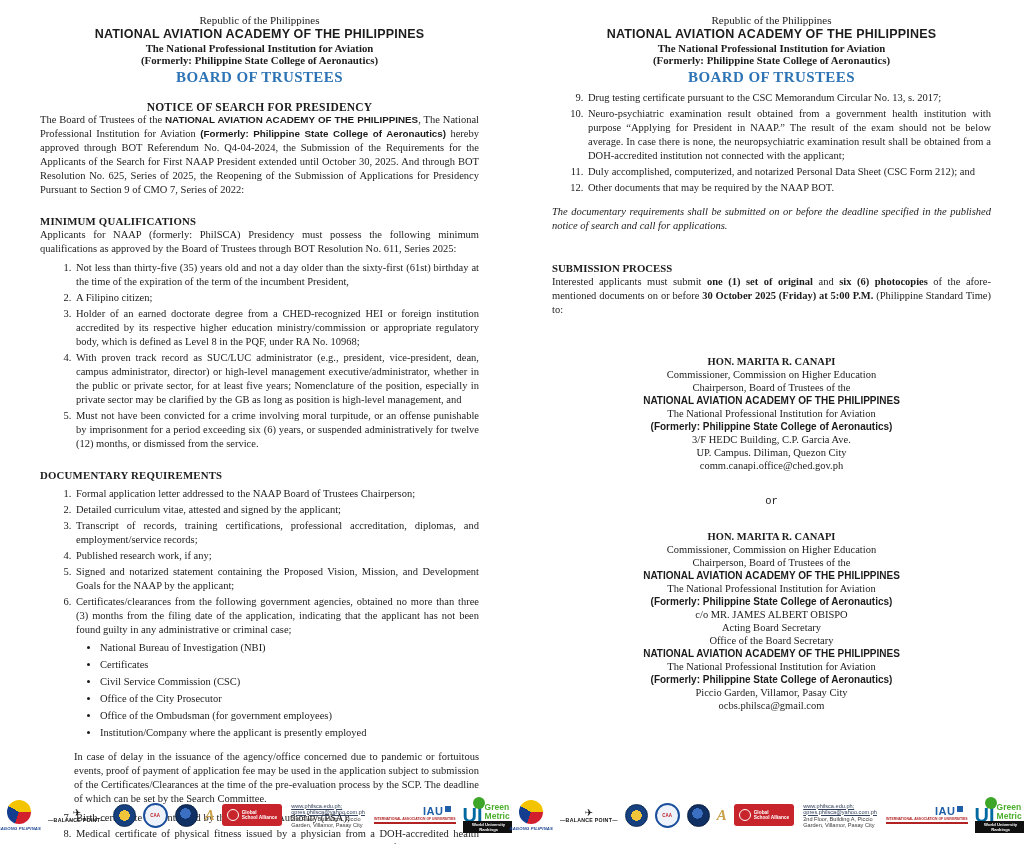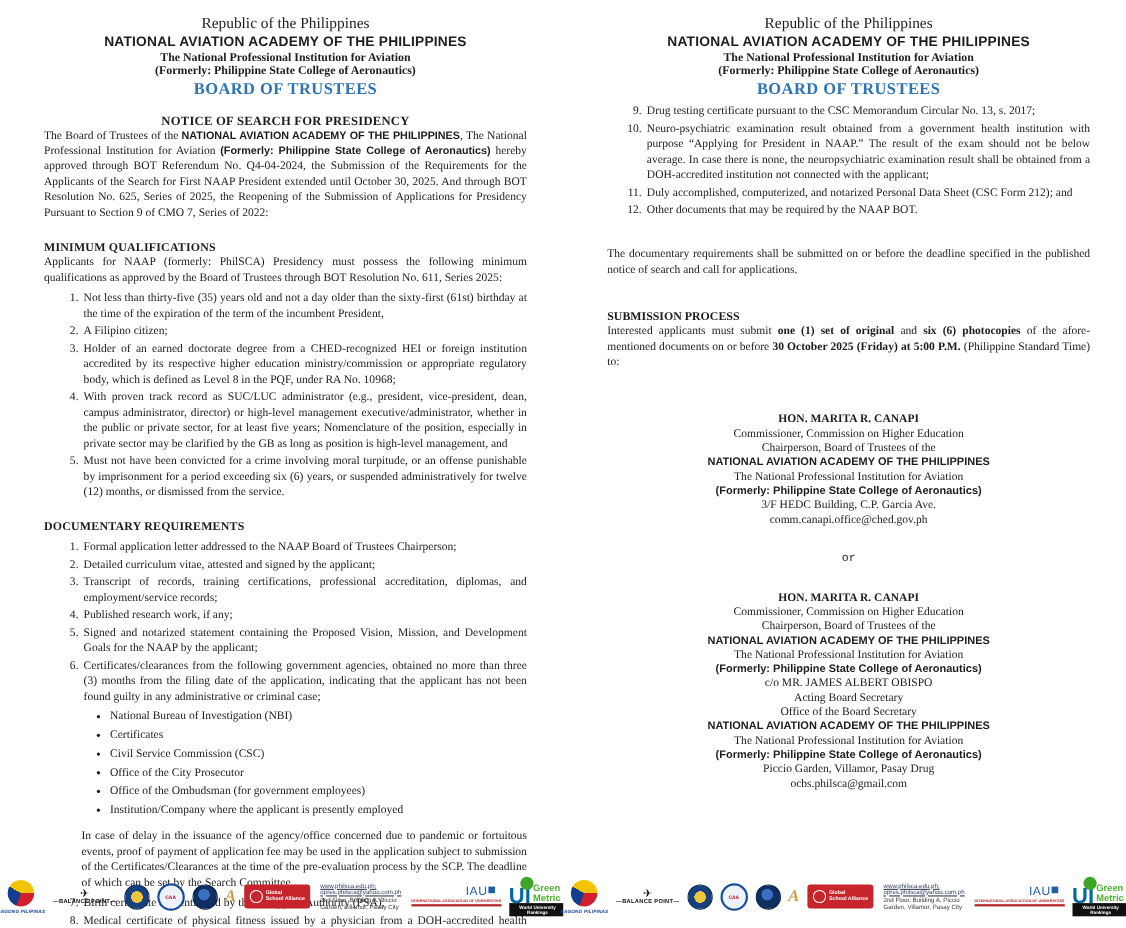--- a/index.html
+++ b/index.html
@@ -5,21 +5,21 @@
   html,body{margin:0;padding:0;background:#ffffff;}
   .canvas{position:relative;width:1024px;height:844px;background:#ffffff;overflow:hidden;
           font-family:"Liberation Serif",serif;color:#1c1c1c;}
   .page{position:absolute;top:0;width:512px;height:844px;background:#fff;}
   .page.left{left:0;}
   .page.right{left:512px;}
   .content{margin:0 33px 0 40px;}
 
   
   .hdr{text-align:center;}
-  .hdr .republic{font-size:14px;margin-top:14px;}
+  .hdr .republic{font-size:11px;margin-top:14px;}
   .hdr .academy{font-family:"Liberation Sans",sans-serif;font-weight:bold;font-size:12.5px;margin-top:1px;letter-spacing:.2px;}
   .hdr .inst{font-weight:bold;font-size:10.8px;margin-top:1px;}
   .hdr .formerly{font-weight:bold;font-size:10.8px;}
   .hdr .board{font-weight:bold;font-size:15px;color:#2E74B5;margin-top:3px;letter-spacing:.4px;}
   .notice{text-align:center;font-weight:bold;font-size:11.5px;margin-top:15px;letter-spacing:.2px;}
 
   
   .body-txt{font-size:10.5px;line-height:14px;}
   p.just{text-align:justify;margin:0;}
   .intro{margin-top:21px;}
@@ -27,21 +27,21 @@
   b.bd{font-weight:bold;}
   .sec-head{font-weight:bold;font-size:10.8px;margin-top:17px;letter-spacing:.2px;}
   .sec-intro{margin-top:3px;}
   ol.num{margin:5px 0 0 0;padding-left:34px;}
   ol.num li{text-align:justify;margin-bottom:2px;padding-left:2px;}
   ul.dots{list-style:disc;margin:4px 0 0 0;padding-left:26px;}
   ul.dots li{margin-bottom:3px;}
   .delay{margin:10px 0 0 34px;text-align:justify;}
   .ol78{margin-top:10px;}
   .p2list{margin-top:12px;}
-  .para{margin-top:26px;text-align:justify;}
+  .para{margin-top:10px;text-align:justify;font-style:italic;}
 
   
   .sub-head{font-weight:bold;font-size:10.8px;margin-top:28px;}
   .sub-para{margin-top:6px;text-align:justify;}
   .addr{text-align:center;font-size:10.5px;line-height:13px;margin-top:38px;}
   .addr .ln{min-height:13px;}
   .addr .ln.b{font-weight:bold;}
   .addr .ln.sansb{font-family:"Liberation Sans",sans-serif;font-weight:bold;font-size:10px;}
   .or{text-align:center;font-size:10.5px;margin-top:22px;font-family:Liberation Mono, monospace;}
   .addr2{margin-top:22px;}
@@ -59,21 +59,21 @@
   .seal{width:21px;height:21px;border-radius:50%;}
   .seal.philsca{background:radial-gradient(circle at 50% 50%, #f0c53a 0 35%, #16407e 36% 100%);border:1px solid #0d2a55;}
   .seal.caa{background:#eef3fb;border:2px solid #1b4f9c;display:flex;align-items:center;justify-content:center;
             font-size:4.5px;font-weight:bold;color:#c0202a;}
   .seal.globe{background:radial-gradient(circle at 45% 40%, #3a6fc2 0 30%, #102f63 31% 100%);border:1px solid #0a1e42;}
   .gold-mark{font-family:"Liberation Serif",serif;font-size:15px;font-weight:bold;font-style:italic;color:#c9a24b;line-height:16px;}
   .gsa{background:#c8242c;border-radius:3px;color:#fff;display:flex;align-items:center;gap:3px;
        padding:3px 5px;height:16px;}
   .gsa .gsa-ic{width:10px;height:10px;border-radius:50%;border:1.5px solid #fff;flex:0 0 auto;}
   .gsa .gsa-t{font-size:4.8px;line-height:5.4px;font-weight:bold;}
-  .iau .iau-top{font-size:11px;font-weight:normal;color:#1f5fa8;line-height:11px;letter-spacing:.5px;padding-left:44px;}
+  .iau .iau-top{font-size:11px;font-weight:bold;color:#1f5fa8;line-height:11px;letter-spacing:.5px;padding-left:44px;}
   .iau .iau-top .flag{display:inline-block;width:6px;height:6px;background:#1f5fa8;vertical-align:top;margin-left:1px;}
   .iau .iau-sub{font-size:3.4px;line-height:3.9px;color:#b22222;text-align:left;margin-top:1px;font-weight:bold;}
   .iau .iau-bar{width:100%;height:2px;background:#b22222;margin-top:1px;}
   .gm{position:relative;width:52px;height:36px;}
   .gm .ui{position:absolute;left:0;bottom:8px;font-size:20px;font-weight:bold;color:#0369a1;line-height:20px;}
   .gm .dot{position:absolute;left:10px;top:0;width:12px;height:12px;border-radius:50%;background:#3da528;}
   .gm .gtxt{position:absolute;left:22px;top:6px;font-size:8.5px;line-height:8.5px;color:#4caf2e;font-weight:bold;}
   .gm .bar{position:absolute;left:0;bottom:0;width:100%;background:#101010;color:#fff;font-size:4.2px;
            text-align:center;padding:1px 0;font-weight:bold;}
   .mid-txt{display:flex;flex-direction:column;align-items:center;gap:1px;margin:0 2px;}
@@ -208,39 +208,40 @@
         <p class="sub-para just"><span>Interested applicants must submit </span><b class="bd">one (1) set of original</b><span> and </span><b class="bd">six (6) photocopies</b><span> of the afore-mentioned documents on or before </span><b class="bd">30 October 2025 (Friday) at 5:00 P.M.</b><span> (Philippine Standard Time) to:</span></p>
 
         <div class="addr">
           <div class="ln b">HON. MARITA R. CANAPI</div>
           <div class="ln">Commissioner, Commission on Higher Education</div>
           <div class="ln">Chairperson, Board of Trustees of the</div>
           <div class="ln sansb">NATIONAL AVIATION ACADEMY OF THE PHILIPPINES</div>
           <div class="ln">The National Professional Institution for Aviation</div>
           <div class="ln sansb">(Formerly: Philippine State College of Aeronautics)</div>
           <div class="ln">3/F HEDC Building, C.P. Garcia Ave.</div>
+          <div class="ln">UP. Campus. Diliman, Quezon City</div>
           <div class="ln">comm.canapi.office@ched.gov.ph</div>
         </div>
 
         <div class="or">or</div>
 
         <div class="addr addr2">
           <div class="ln b">HON. MARITA R. CANAPI</div>
           <div class="ln">Commissioner, Commission on Higher Education</div>
           <div class="ln">Chairperson, Board of Trustees of the</div>
           <div class="ln sansb">NATIONAL AVIATION ACADEMY OF THE PHILIPPINES</div>
           <div class="ln">The National Professional Institution for Aviation</div>
           <div class="ln sansb">(Formerly: Philippine State College of Aeronautics)</div>
           <div class="ln">c/o MR. JAMES ALBERT OBISPO</div>
           <div class="ln">Acting Board Secretary</div>
           <div class="ln">Office of the Board Secretary</div>
           <div class="ln sansb">NATIONAL AVIATION ACADEMY OF THE PHILIPPINES</div>
           <div class="ln">The National Professional Institution for Aviation</div>
           <div class="ln sansb">(Formerly: Philippine State College of Aeronautics)</div>
-          <div class="ln">Piccio Garden, Villamor, Pasay Drug</div>
+          <div class="ln">Piccio Garden, Villamor, Pasay City</div>
           <div class="ln">ocbs.philsca@gmail.com</div>
         </div>
       </div>
     </div>
 
     <div class="footer">
       <div class="lg">
         <div class="bp-circle"></div>
         <div class="bp-label">BAGONG PILIPINAS</div>
       </div>

